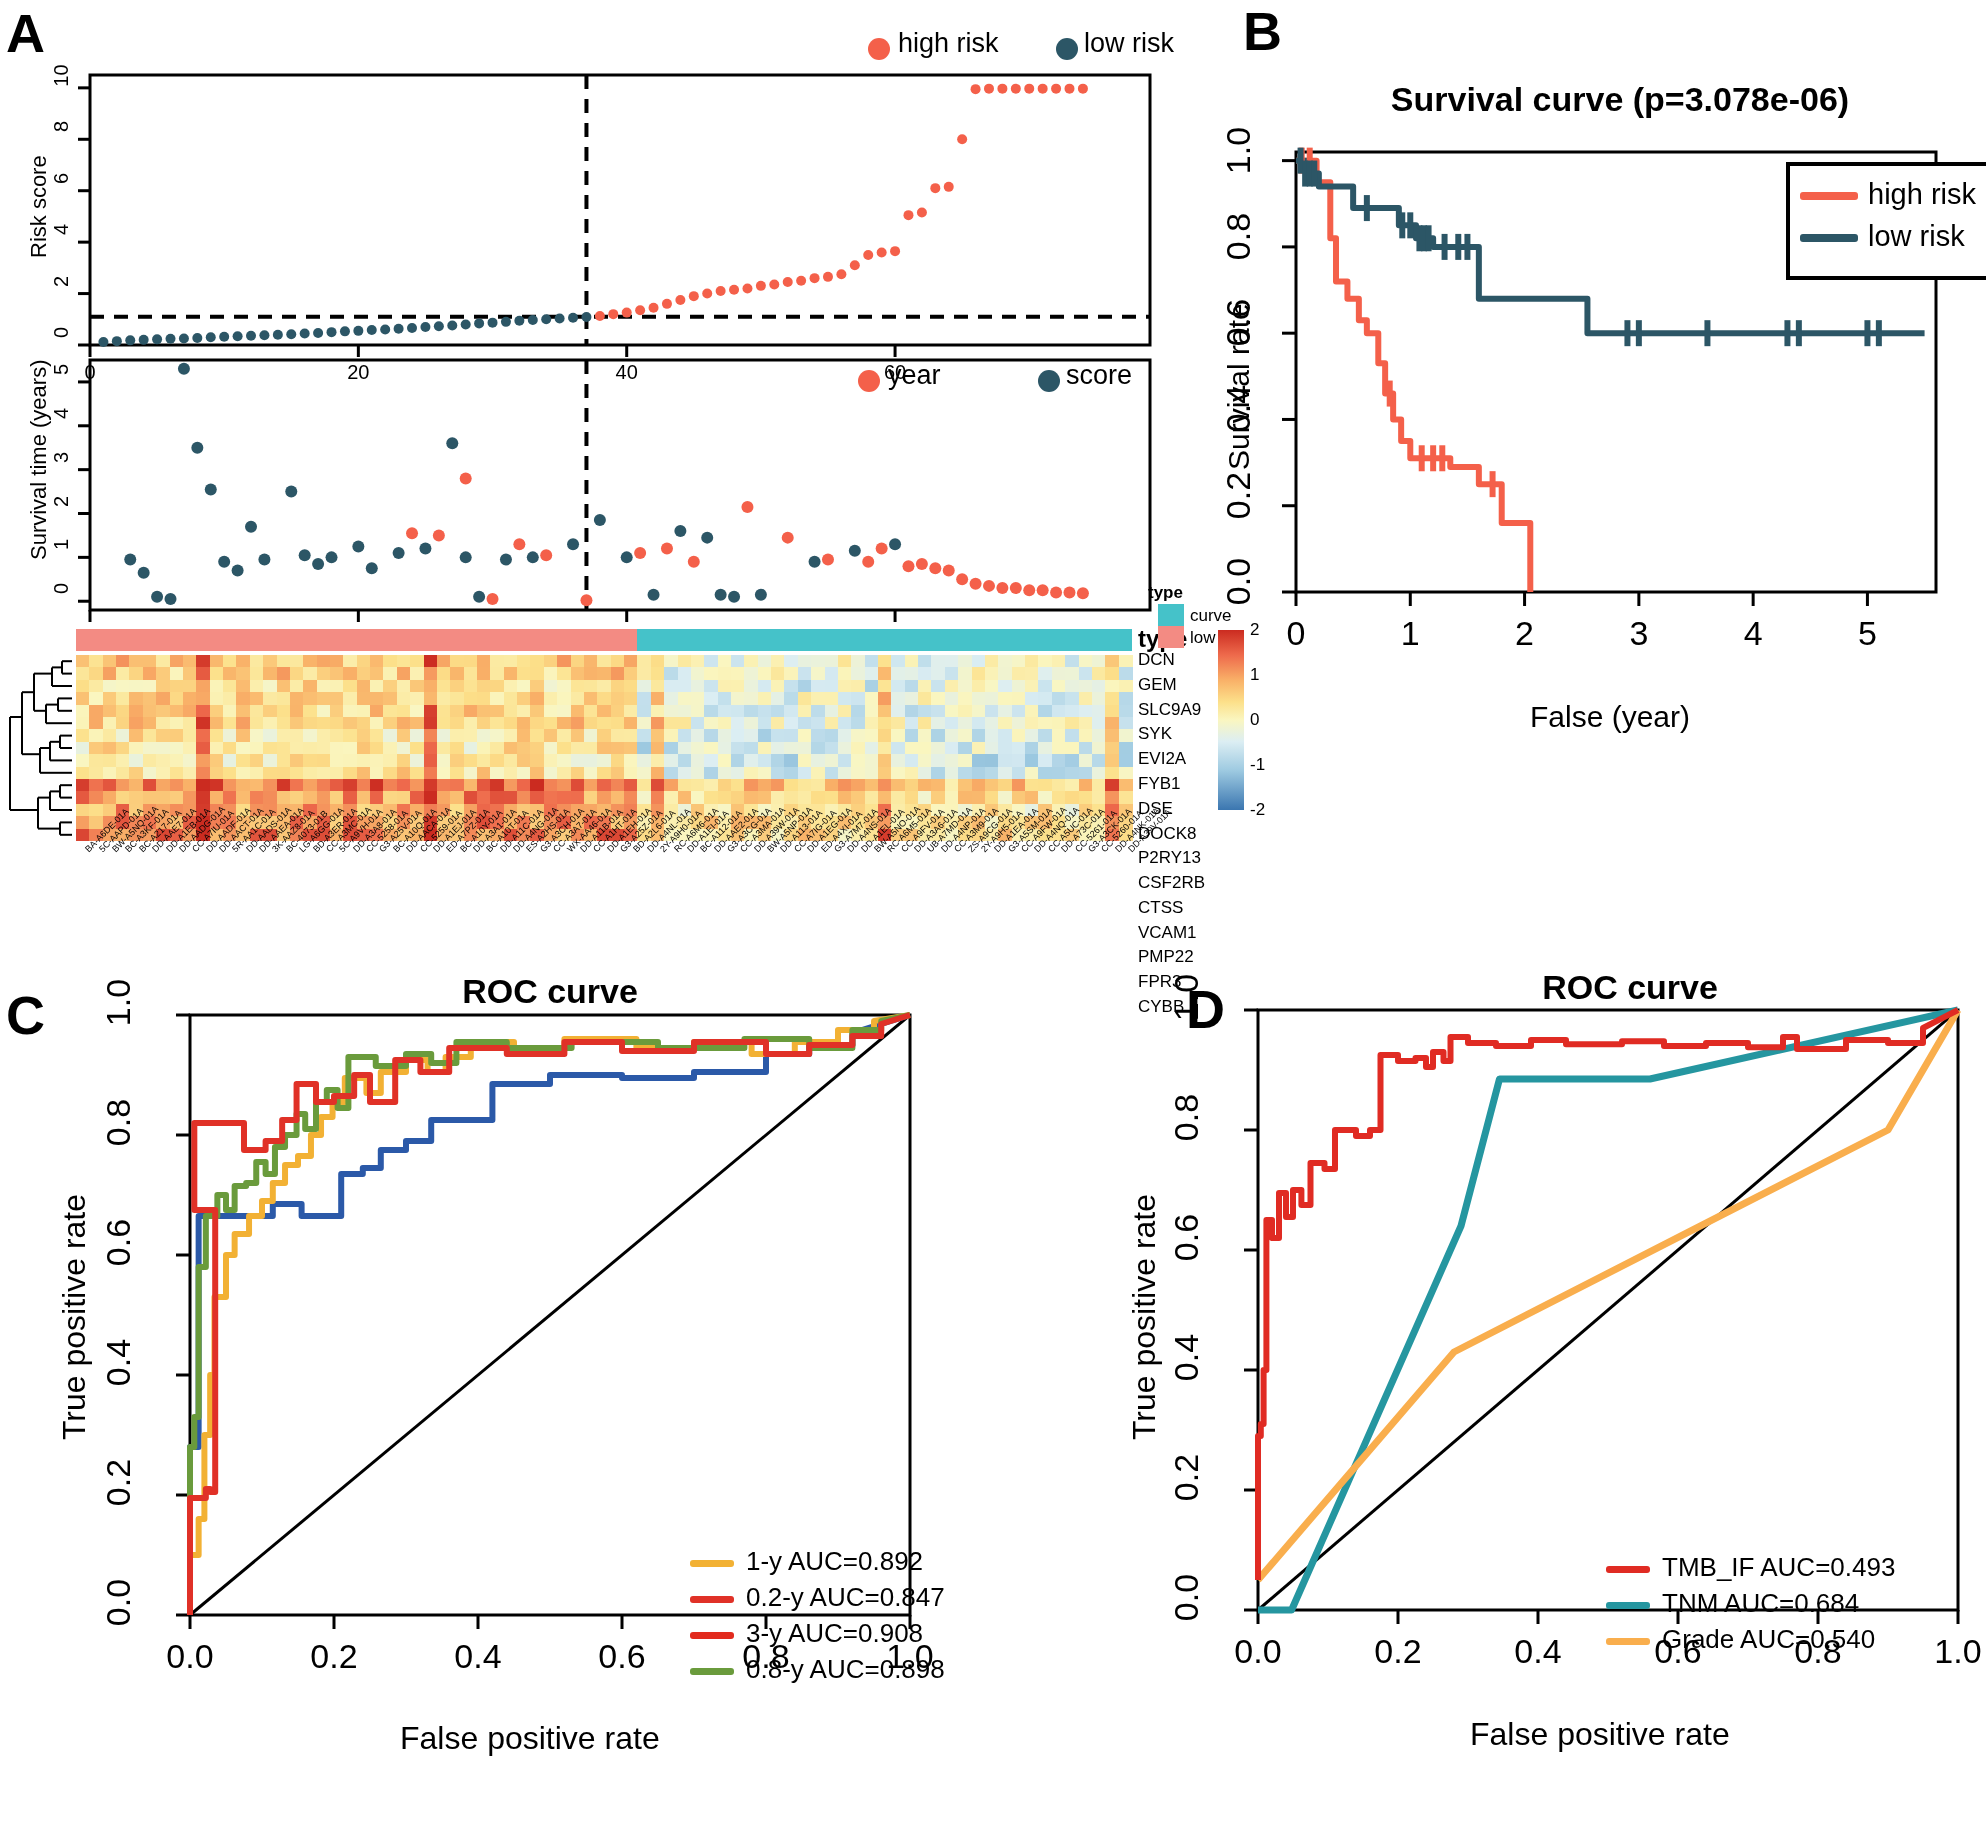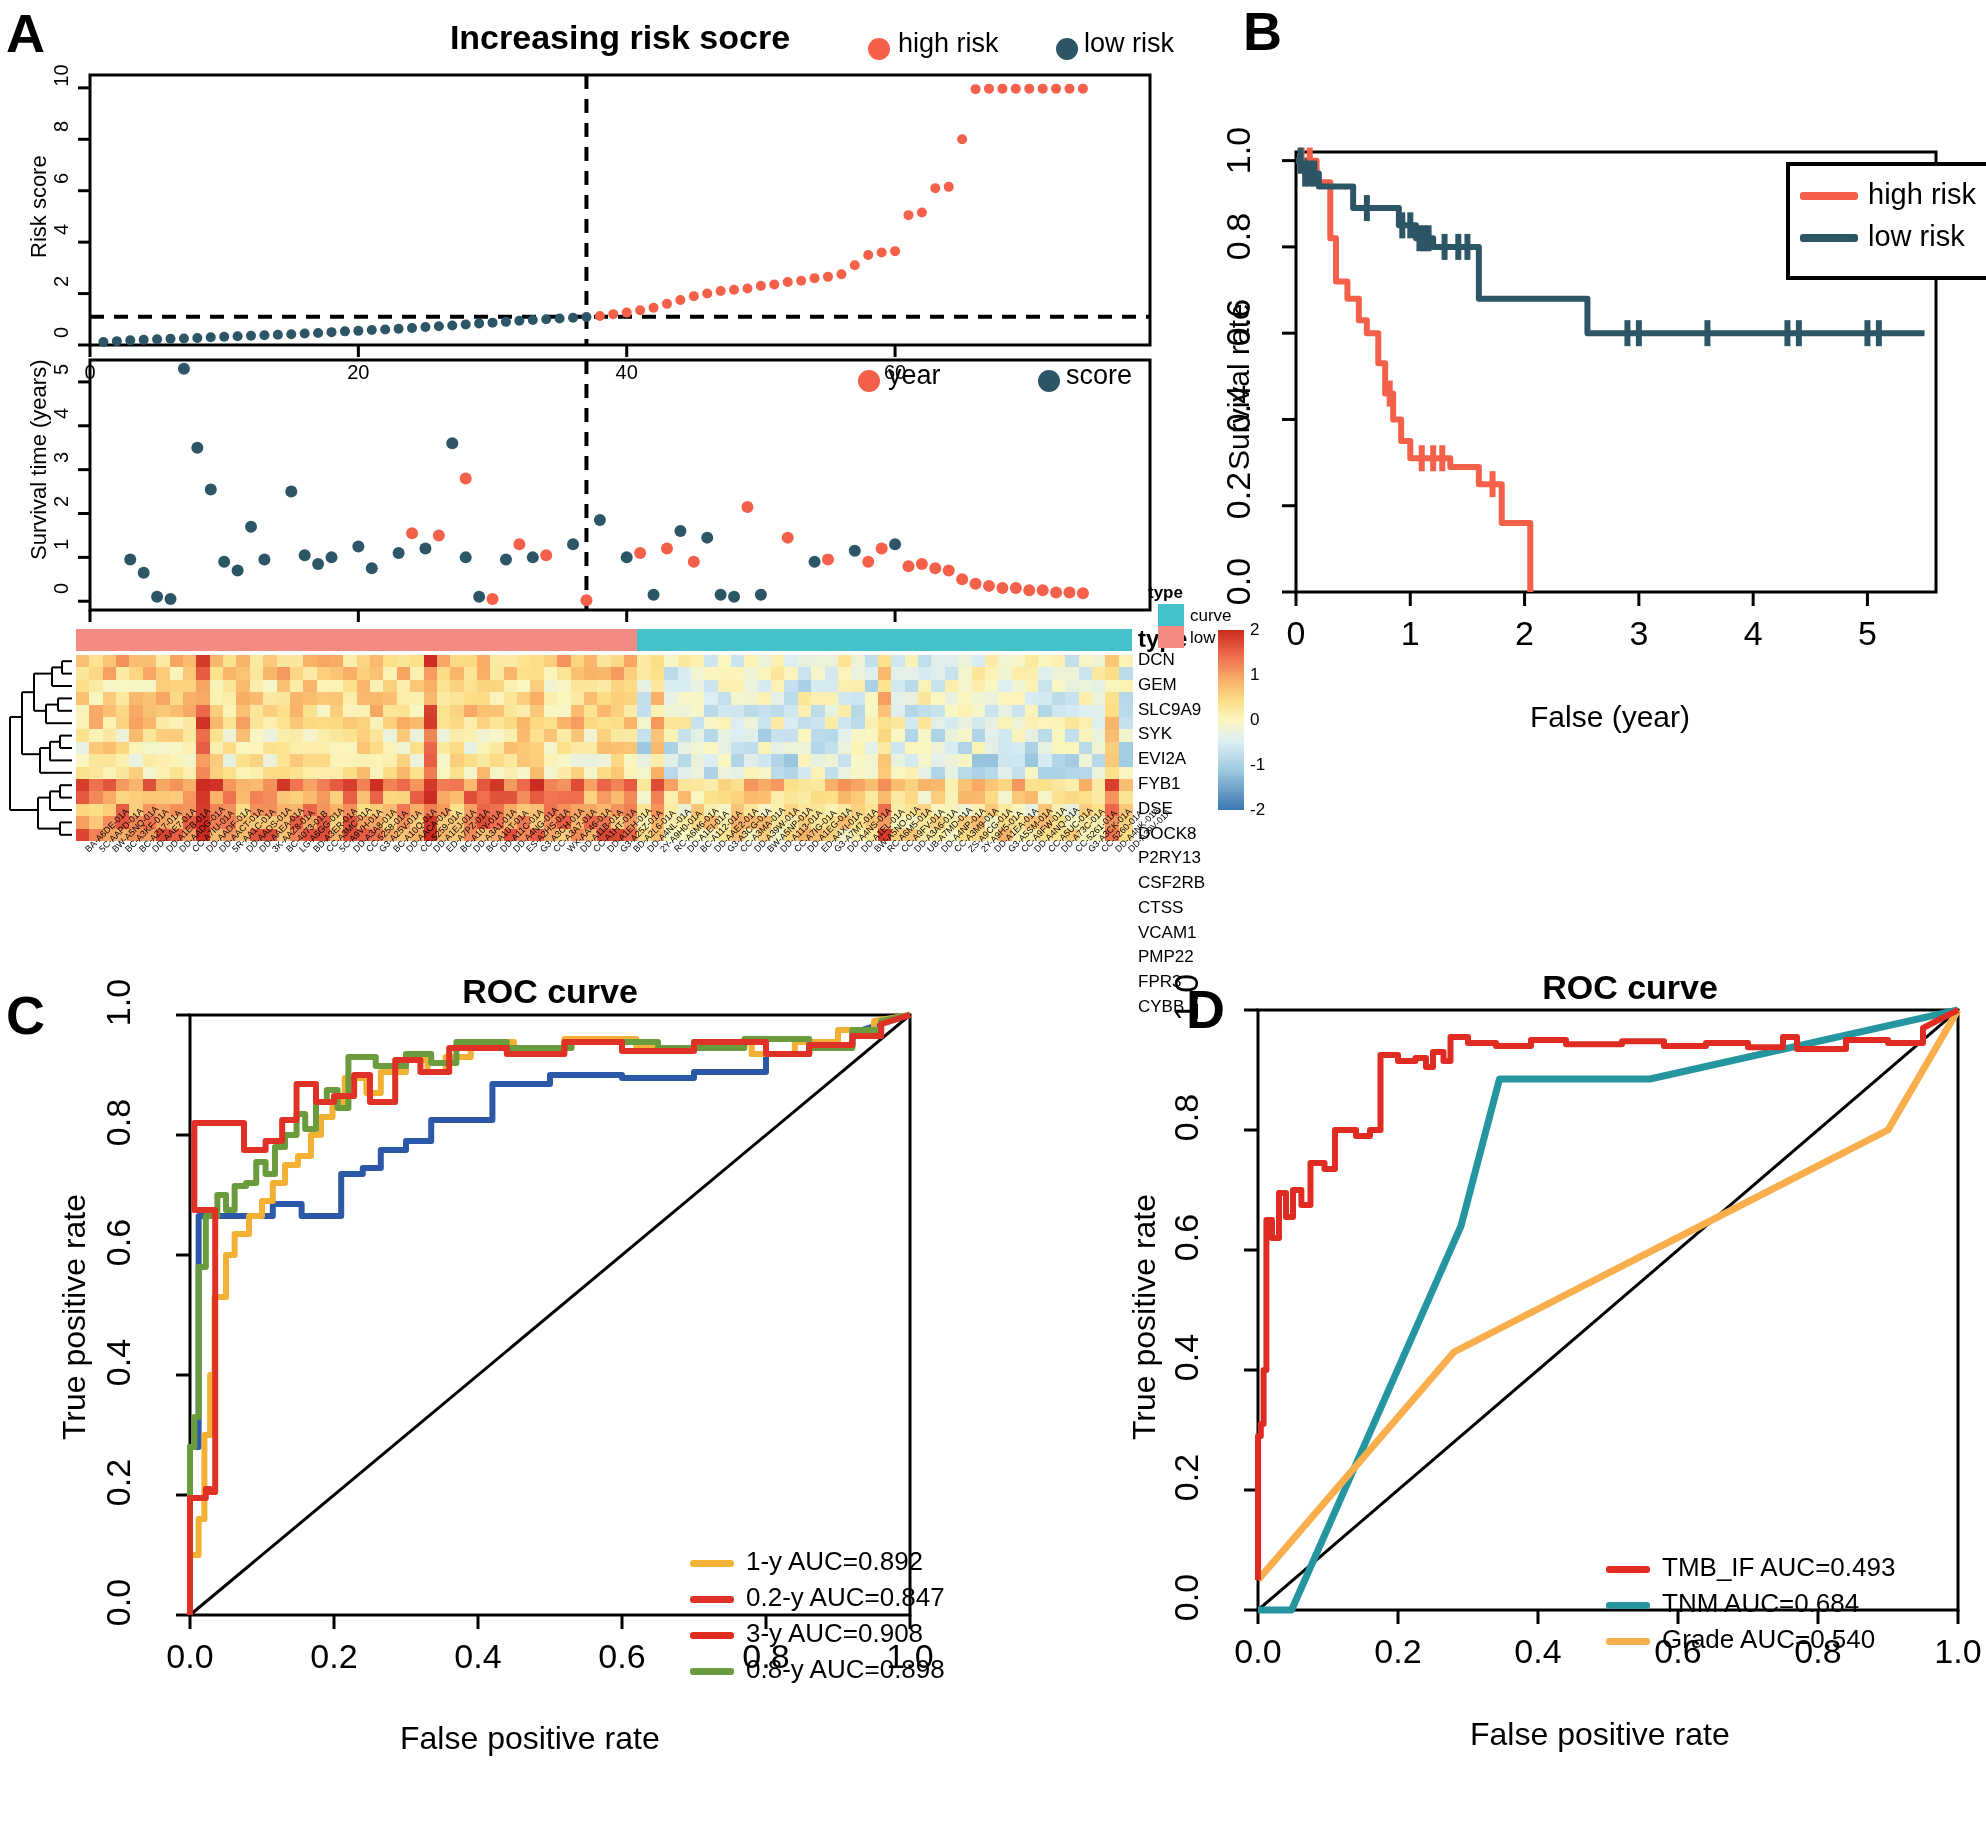--- a/index.html
+++ b/index.html
@@ -20,21 +20,20 @@
   svg{display:block;overflow:visible;}
 </style>
 </head>
 <body>
 
 <div class="fig" id="figure">
     <div class="panel-letter" style="left:6px;top:2px;">A</div>
     <div class="panel-letter" style="left:1243px;top:0px;">B</div>
     <div class="panel-letter" style="left:6px;top:984px;">C</div>
     <div class="panel-letter" style="left:1186px;top:978px;">D</div>
-    <div class="plot-title" style="left:290px;top:18px;width:660px;">Increasing risk socre</div>
     <div class="leg-dot" style="left:868px;top:38px;width:22px;height:22px;background:#F4604A;"></div>
     <div class="leg-txt" style="left:898px;top:28px;">high risk</div>
     <div class="leg-dot" style="left:1056px;top:38px;width:22px;height:22px;background:#2C5666;"></div>
     <div class="leg-txt" style="left:1084px;top:28px;">low risk</div>
     <svg width="1986" height="420" style="position:absolute;left:0px;top:0px;">
       <rect x="90" y="75" width="1060" height="270" fill="none" stroke="#000" stroke-width="3"></rect>
       <line x1="78" y1="345" x2="90" y2="345" stroke="#000" stroke-width="3"></line>
       <line x1="78" y1="293.57142857142856" x2="90" y2="293.57142857142856" stroke="#000" stroke-width="3"></line>
       <line x1="78" y1="242.14285714285717" x2="90" y2="242.14285714285717" stroke="#000" stroke-width="3"></line>
       <line x1="78" y1="190.71428571428572" x2="90" y2="190.71428571428572" stroke="#000" stroke-width="3"></line>
@@ -1606,20 +1605,21 @@
       <line x1="1458.2857142857142" y1="233.90196078431376" x2="1458.2857142857142" y2="259.90196078431376" stroke="#2C5666" stroke-width="6"></line>
       <line x1="1467.4285714285713" y1="233.90196078431376" x2="1467.4285714285713" y2="259.90196078431376" stroke="#2C5666" stroke-width="6"></line>
       <line x1="1627.4285714285716" y1="320.1764705882353" x2="1627.4285714285716" y2="346.1764705882353" stroke="#2C5666" stroke-width="6"></line>
       <line x1="1638.857142857143" y1="320.1764705882353" x2="1638.857142857143" y2="346.1764705882353" stroke="#2C5666" stroke-width="6"></line>
       <line x1="1707.4285714285716" y1="320.1764705882353" x2="1707.4285714285716" y2="346.1764705882353" stroke="#2C5666" stroke-width="6"></line>
       <line x1="1787.4285714285716" y1="320.1764705882353" x2="1787.4285714285716" y2="346.1764705882353" stroke="#2C5666" stroke-width="6"></line>
       <line x1="1798.857142857143" y1="320.1764705882353" x2="1798.857142857143" y2="346.1764705882353" stroke="#2C5666" stroke-width="6"></line>
       <line x1="1867.4285714285716" y1="320.1764705882353" x2="1867.4285714285716" y2="346.1764705882353" stroke="#2C5666" stroke-width="6"></line>
       <line x1="1878.857142857143" y1="320.1764705882353" x2="1878.857142857143" y2="346.1764705882353" stroke="#2C5666" stroke-width="6"></line>
     </svg>
+    <div class="plot-title" style="left:1350px;top:80px;width:540px;">Survival curve (p=3.078e-06)</div>
     <div class="big-tick" style="left:1208px;top:562px;width:60px;text-align:center;transform:rotate(-90deg);">0.0</div>
     <div class="big-tick" style="left:1208px;top:475.72549019607845px;width:60px;text-align:center;transform:rotate(-90deg);">0.2</div>
     <div class="big-tick" style="left:1208px;top:389.4509803921569px;width:60px;text-align:center;transform:rotate(-90deg);">0.4</div>
     <div class="big-tick" style="left:1208px;top:303.17647058823525px;width:60px;text-align:center;transform:rotate(-90deg);">0.6</div>
     <div class="big-tick" style="left:1208px;top:216.90196078431376px;width:60px;text-align:center;transform:rotate(-90deg);">0.8</div>
     <div class="big-tick" style="left:1208px;top:130.62745098039215px;width:60px;text-align:center;transform:rotate(-90deg);">1.0</div>
     <div class="big-tick" style="left:1276px;top:614px;width:40px;text-align:center;">0</div>
     <div class="big-tick" style="left:1390.2857142857142px;top:614px;width:40px;text-align:center;">1</div>
     <div class="big-tick" style="left:1504.5714285714287px;top:614px;width:40px;text-align:center;">2</div>
     <div class="big-tick" style="left:1618.857142857143px;top:614px;width:40px;text-align:center;">3</div>

